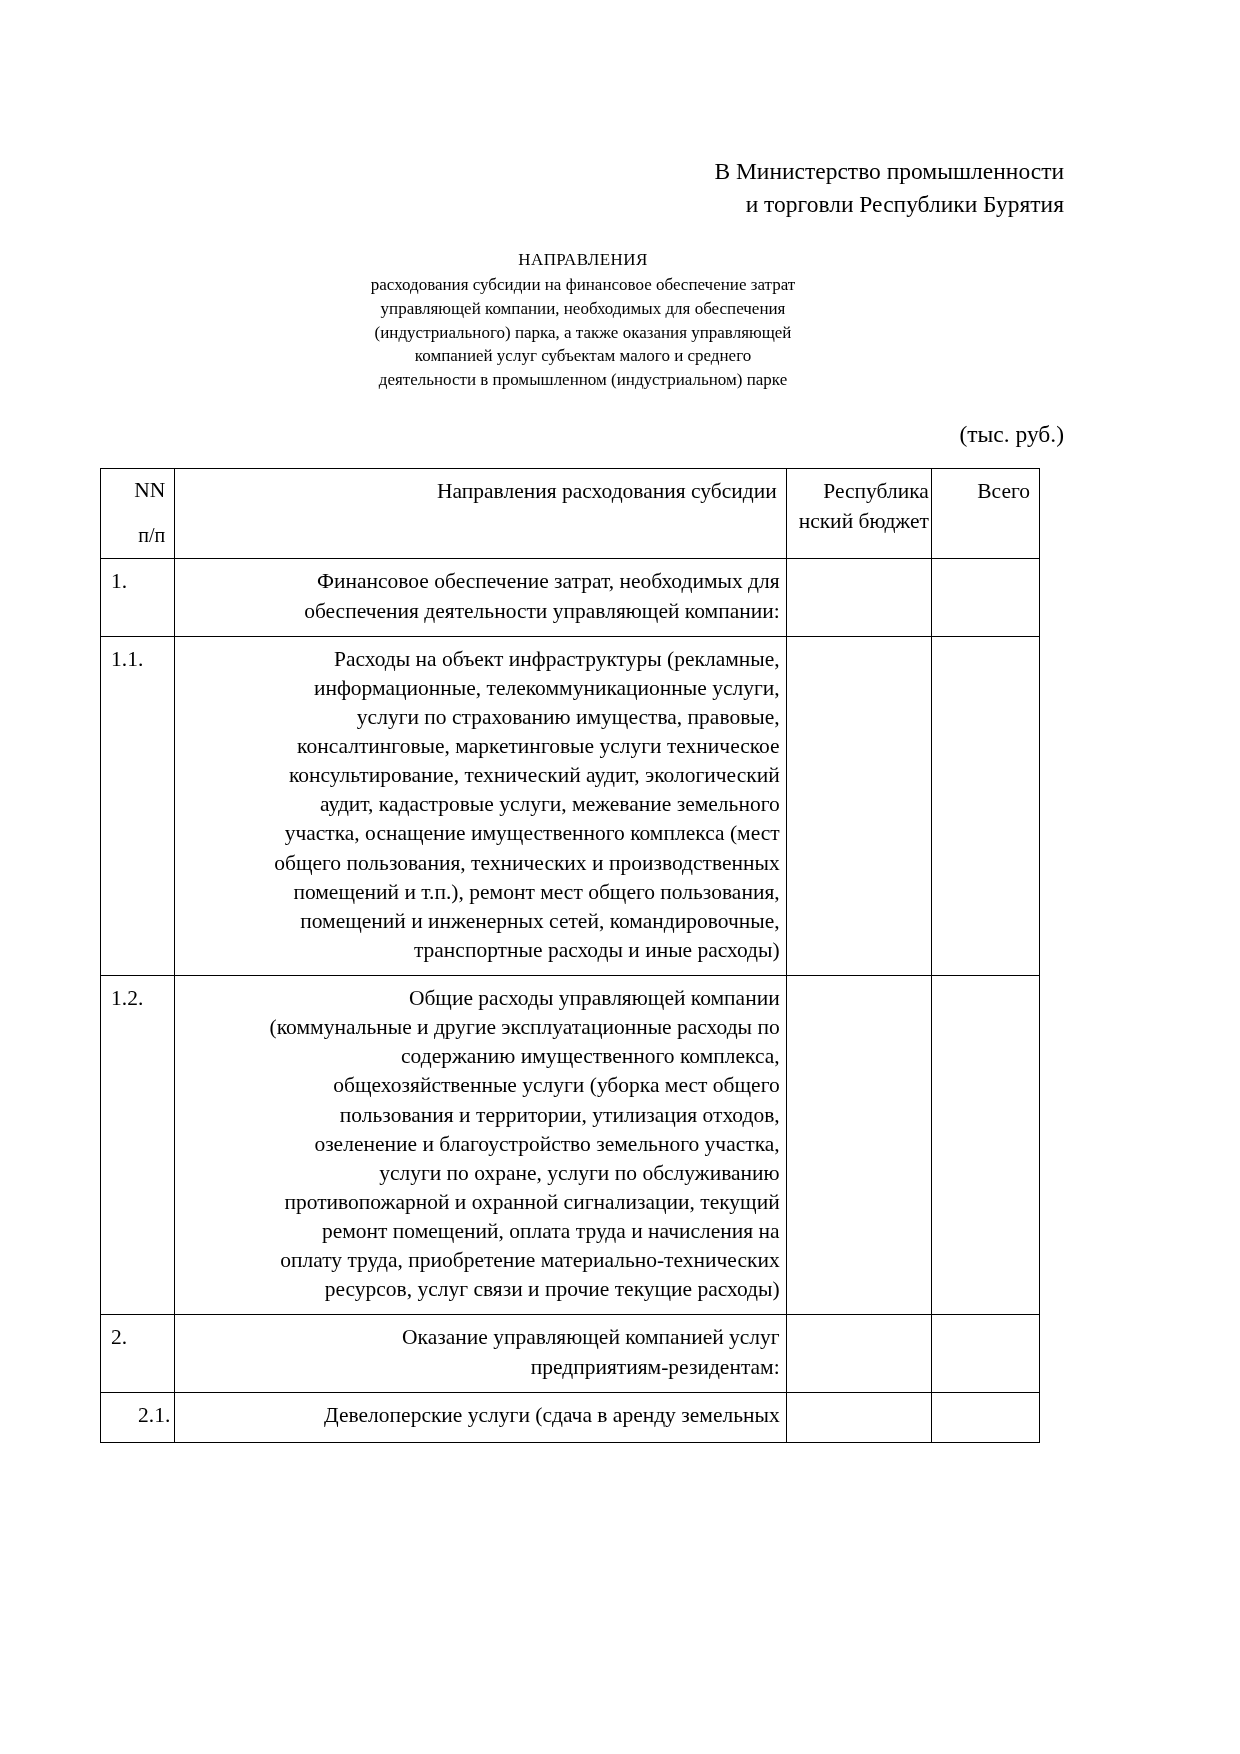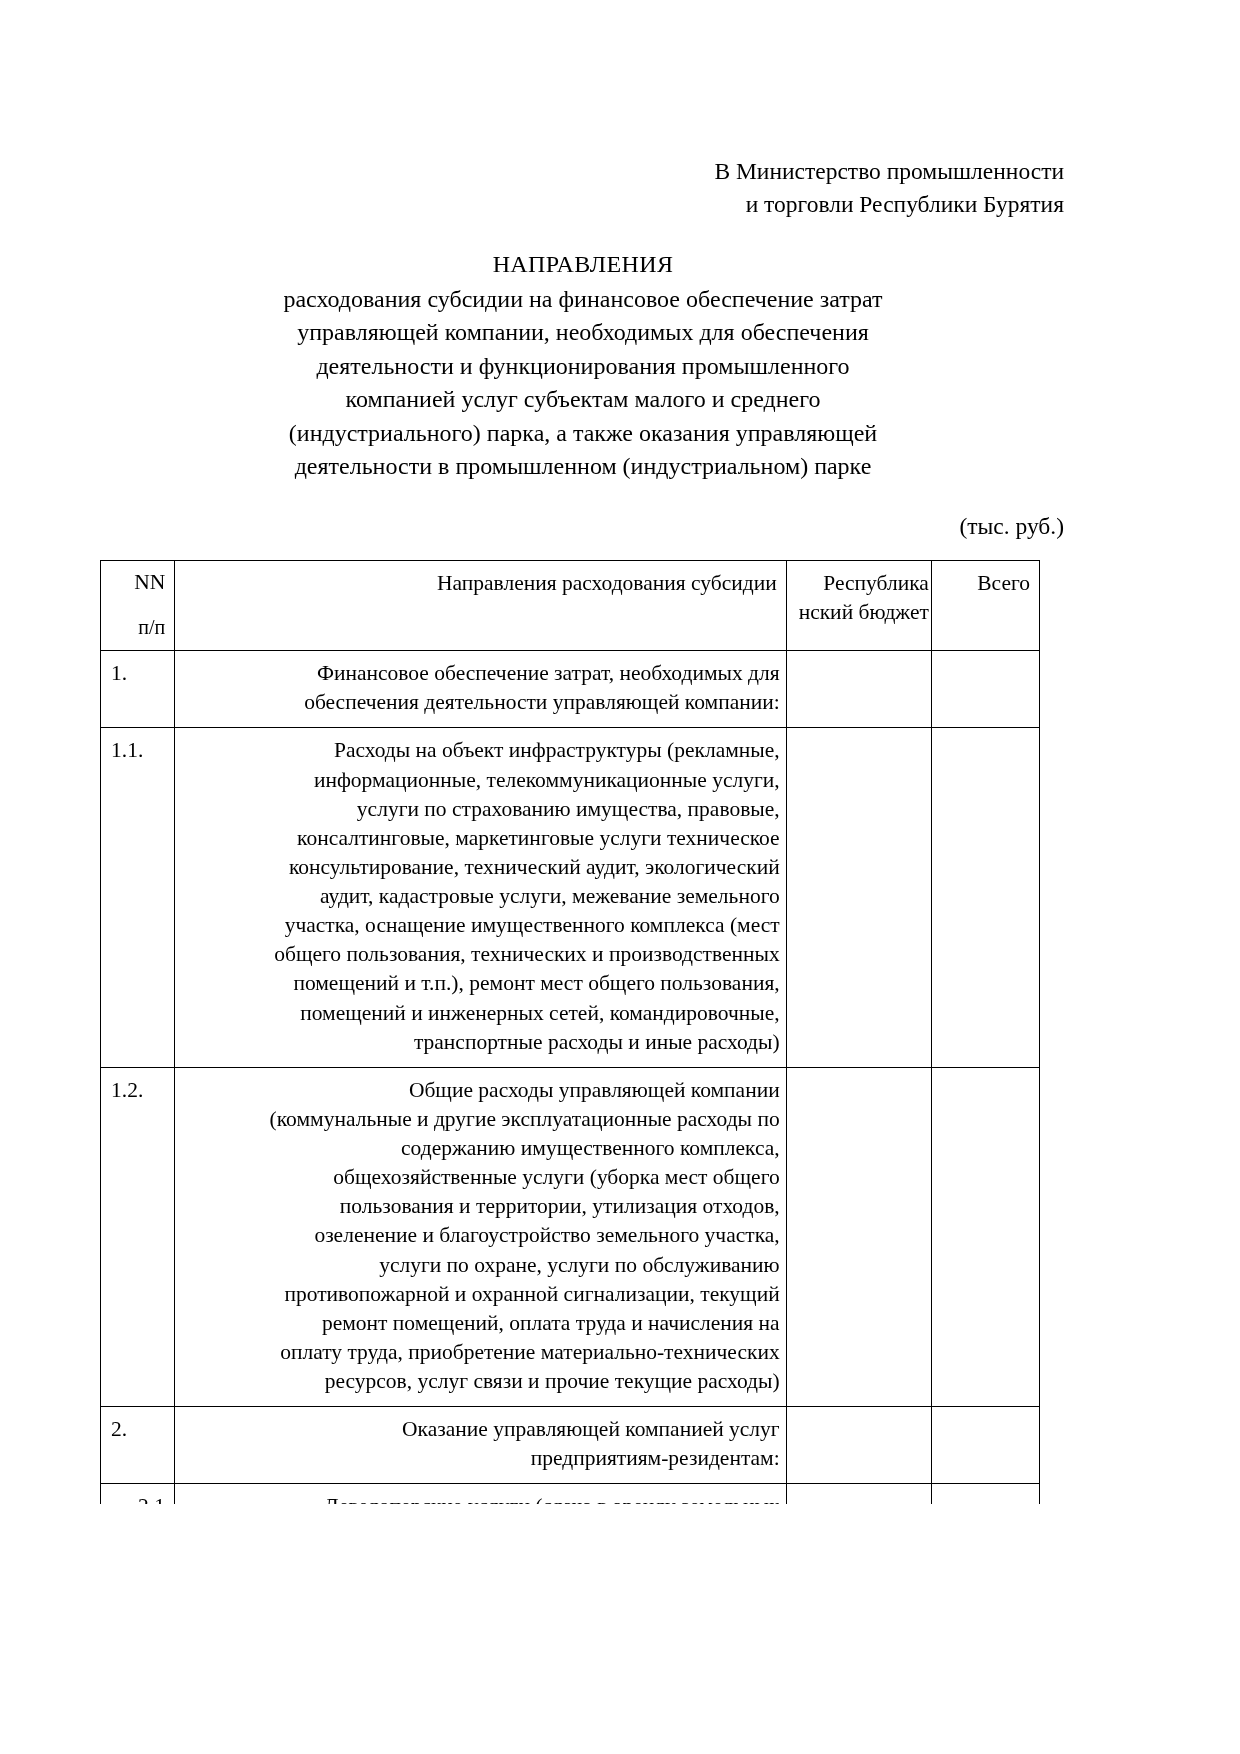--- a/index.html
+++ b/index.html
@@ -34,21 +34,21 @@
     font-size: 23.5px;
     line-height: 1.42;
     padding-right: 2px;
   }
   .addressee div { white-space: nowrap; }
 
   
   .title-block {
     margin-top: 26px;
     text-align: center;
-    font-size: 24px;
+    font-size: 17px;
     line-height: 1.39;
   }
   .title-main {
     letter-spacing: 0.4px;
   }
   .title-sub {
     margin-top: 2px;
   }
   .title-sub div { white-space: nowrap; }
 
@@ -129,23 +129,22 @@
     <div class="addressee">
       <div>В Министерство промышленности</div>
       <div>и торговли Республики Бурятия</div>
     </div>
 
     <div class="title-block">
       <div class="title-main">НАПРАВЛЕНИЯ</div>
       <div class="title-sub">
         <div>расходования субсидии на финансовое обеспечение затрат</div>
         <div>управляющей компании, необходимых для обеспечения</div>
-        <div>деятельности и функционирования промышленного</div>
+        <div>(индустриального) парка, а также оказания управляющей</div>
         <div>компанией услуг субъектам малого и среднего</div>
-        <div>(индустриального) парка, а также оказания управляющей</div>
         <div>деятельности в промышленном (индустриальном) парке</div>
       </div>
     </div>
 
     <div class="units">(тыс. руб.)</div>
 
     <table class="doc-table">
       <colgroup>
         <col class="c-num">
         <col class="c-dir">

